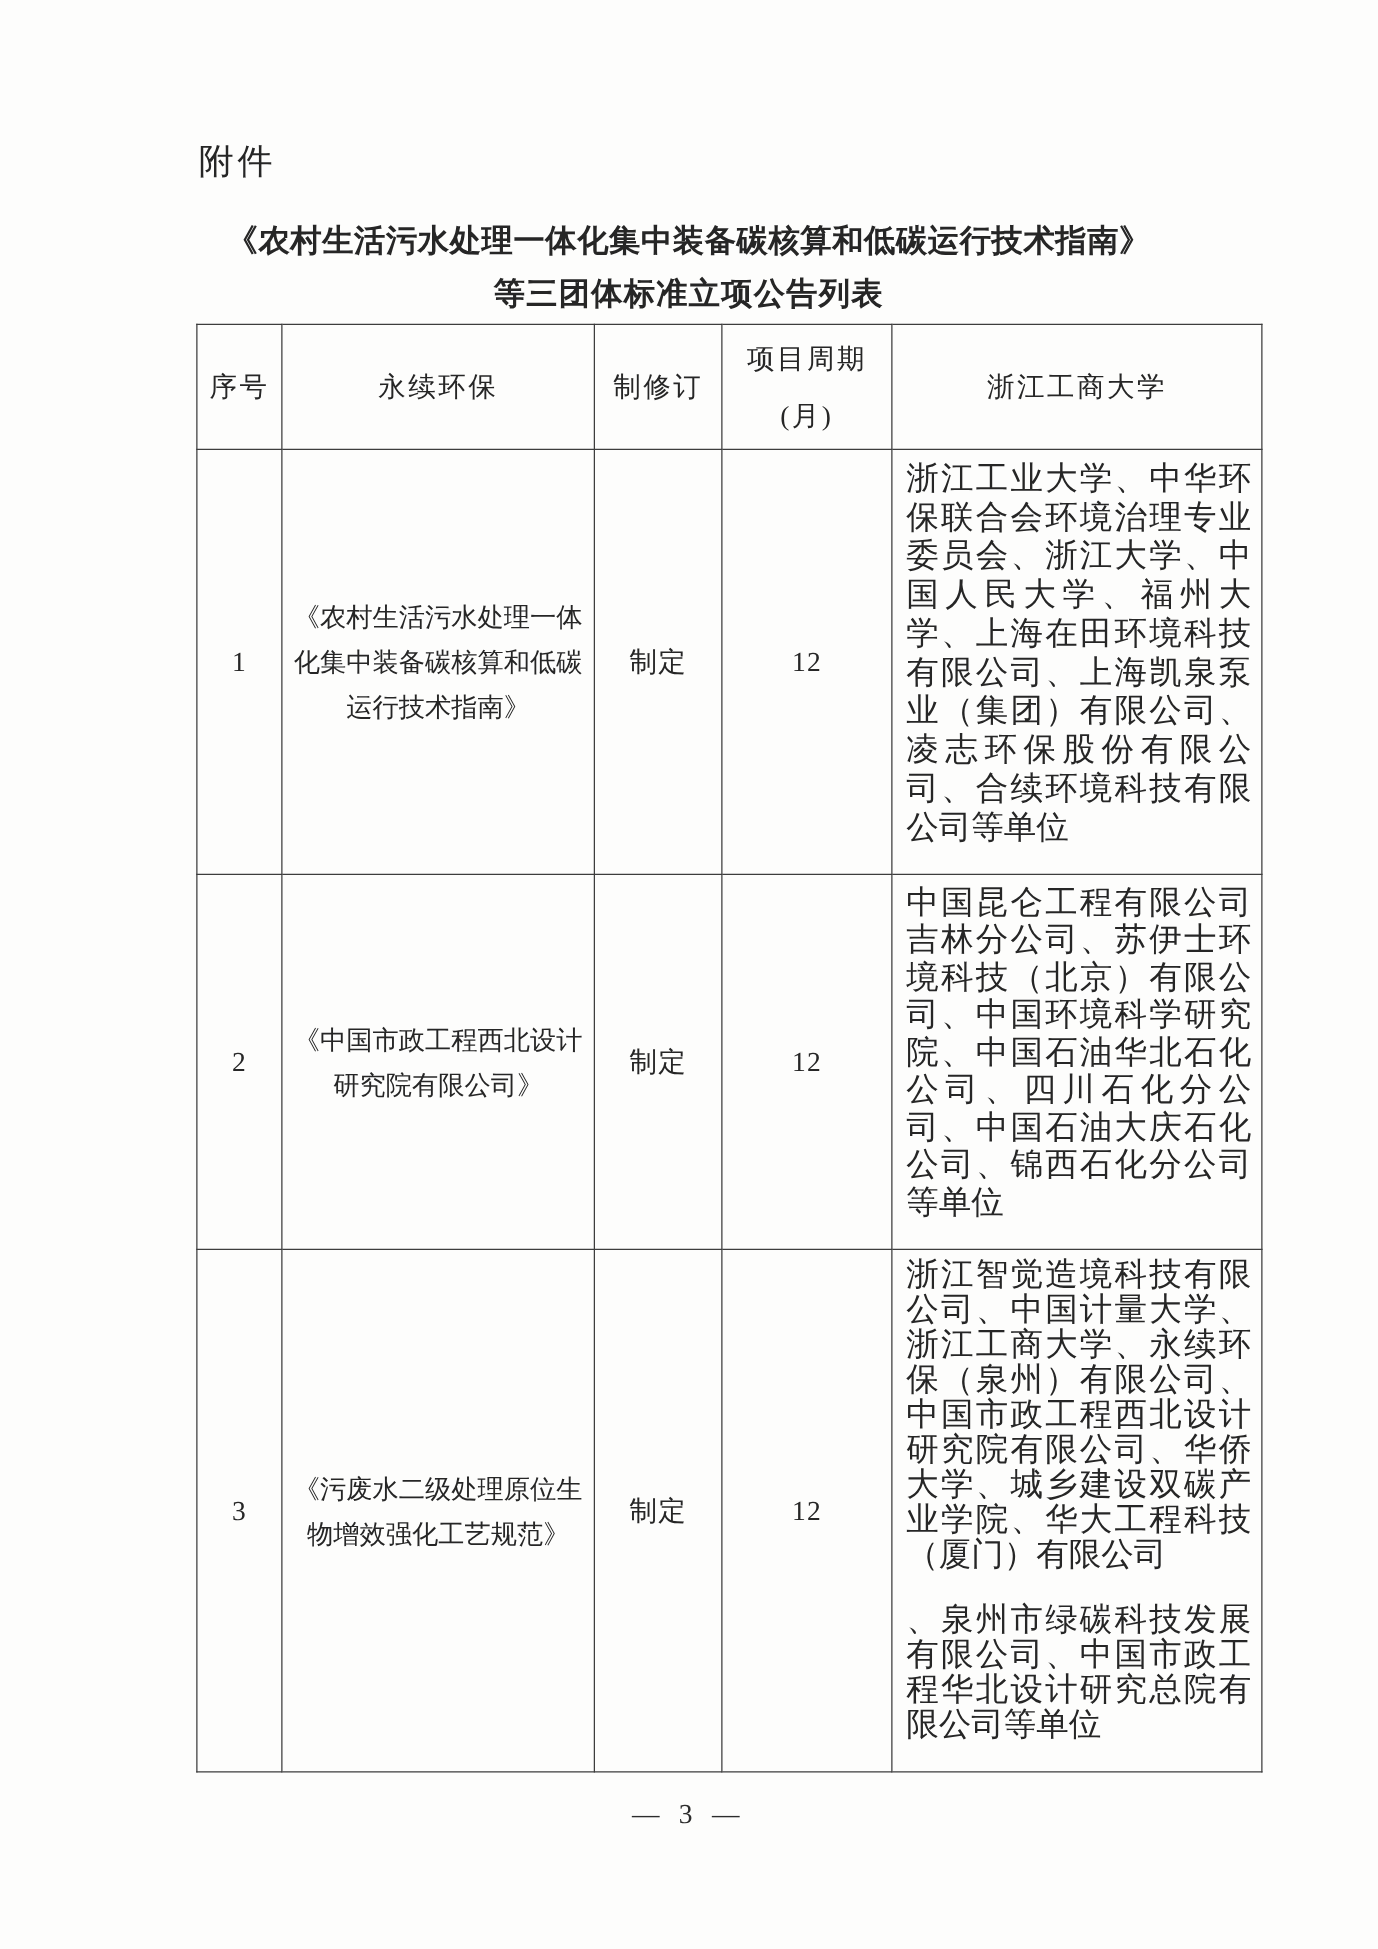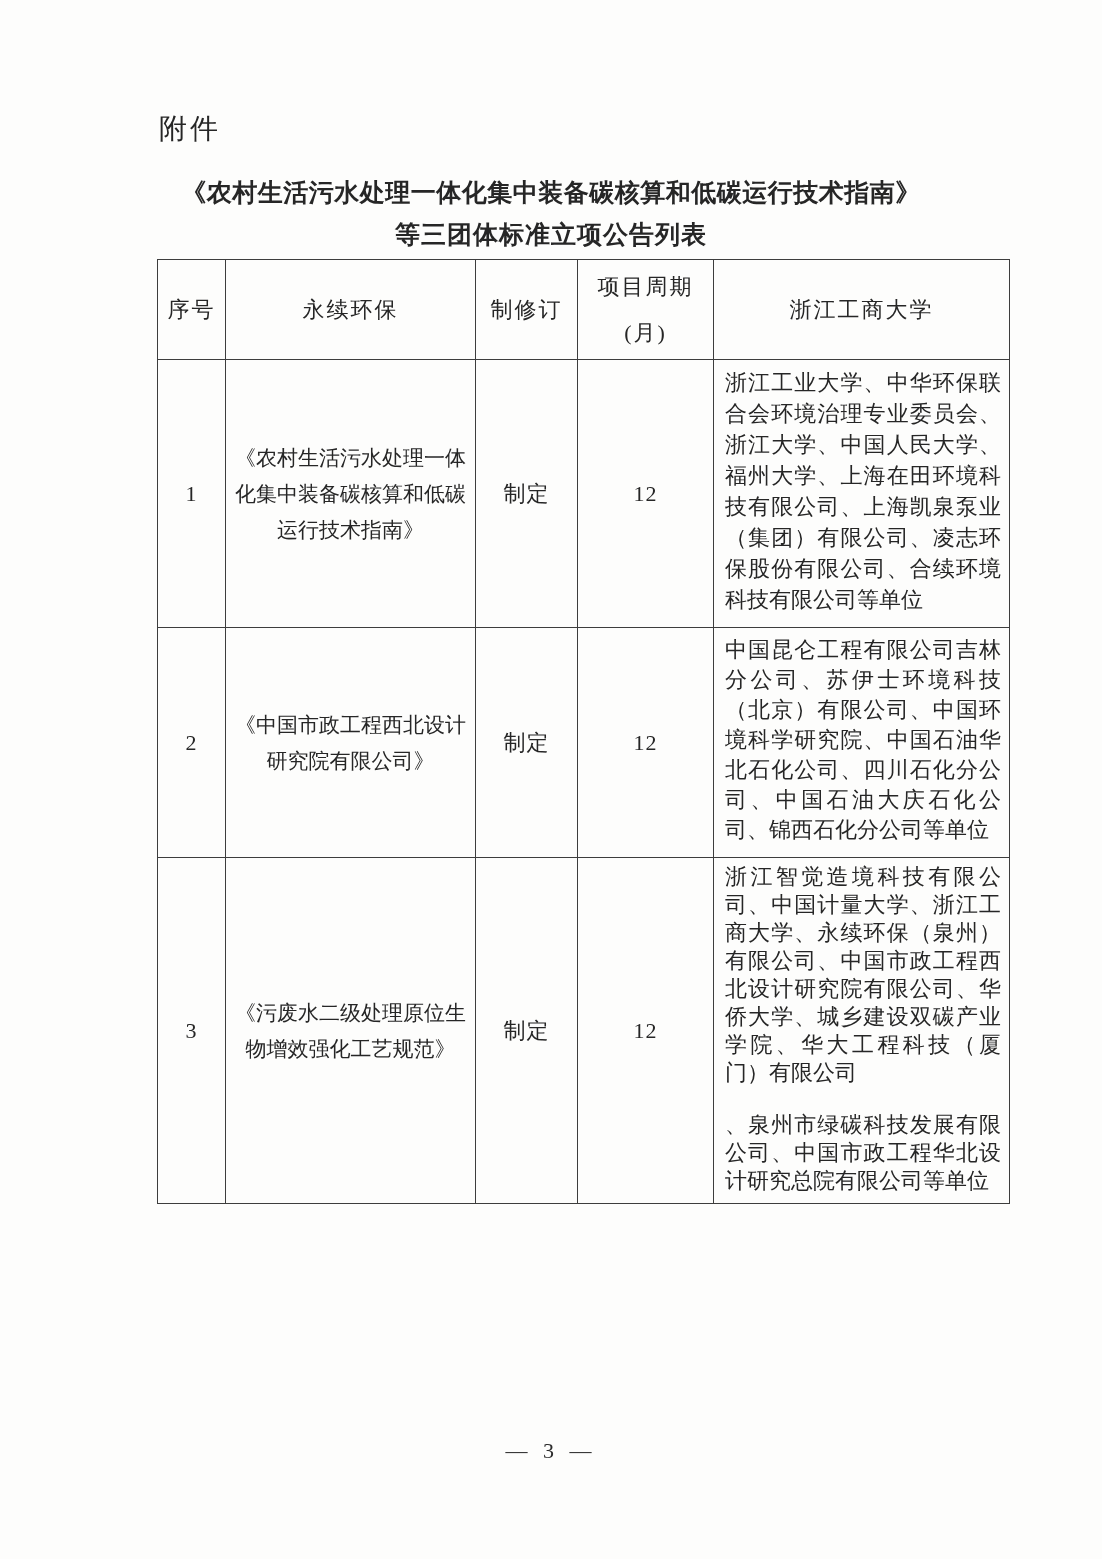--- a/index.html
+++ b/index.html
@@ -76,22 +76,22 @@
     text-align: center;
     vertical-align: middle;
     font-size: 21px;
     line-height: 36px;
     padding: 0 8px;
   }
   td.c-units {
     vertical-align: top;
     text-align: justify;
     text-justify: inter-character;
-    font-size: 22px;
-    padding: 7px 8px 6px 11px;
+    font-size: 26px;
+    padding: 7px 8px 22px 11px;
   }
   tr.row-1 td.c-units { line-height: 31px; }
   tr.row-2 td.c-units { line-height: 30px; }
   tr.row-3 td.c-units { line-height: 28px; font-family: Liberation Mono, monospace; }
   .units-p2 { margin-top: 24px; }
   .page-number {
     position: absolute;
     left: 0;
     top: 1438px;
     width: 1102px;

